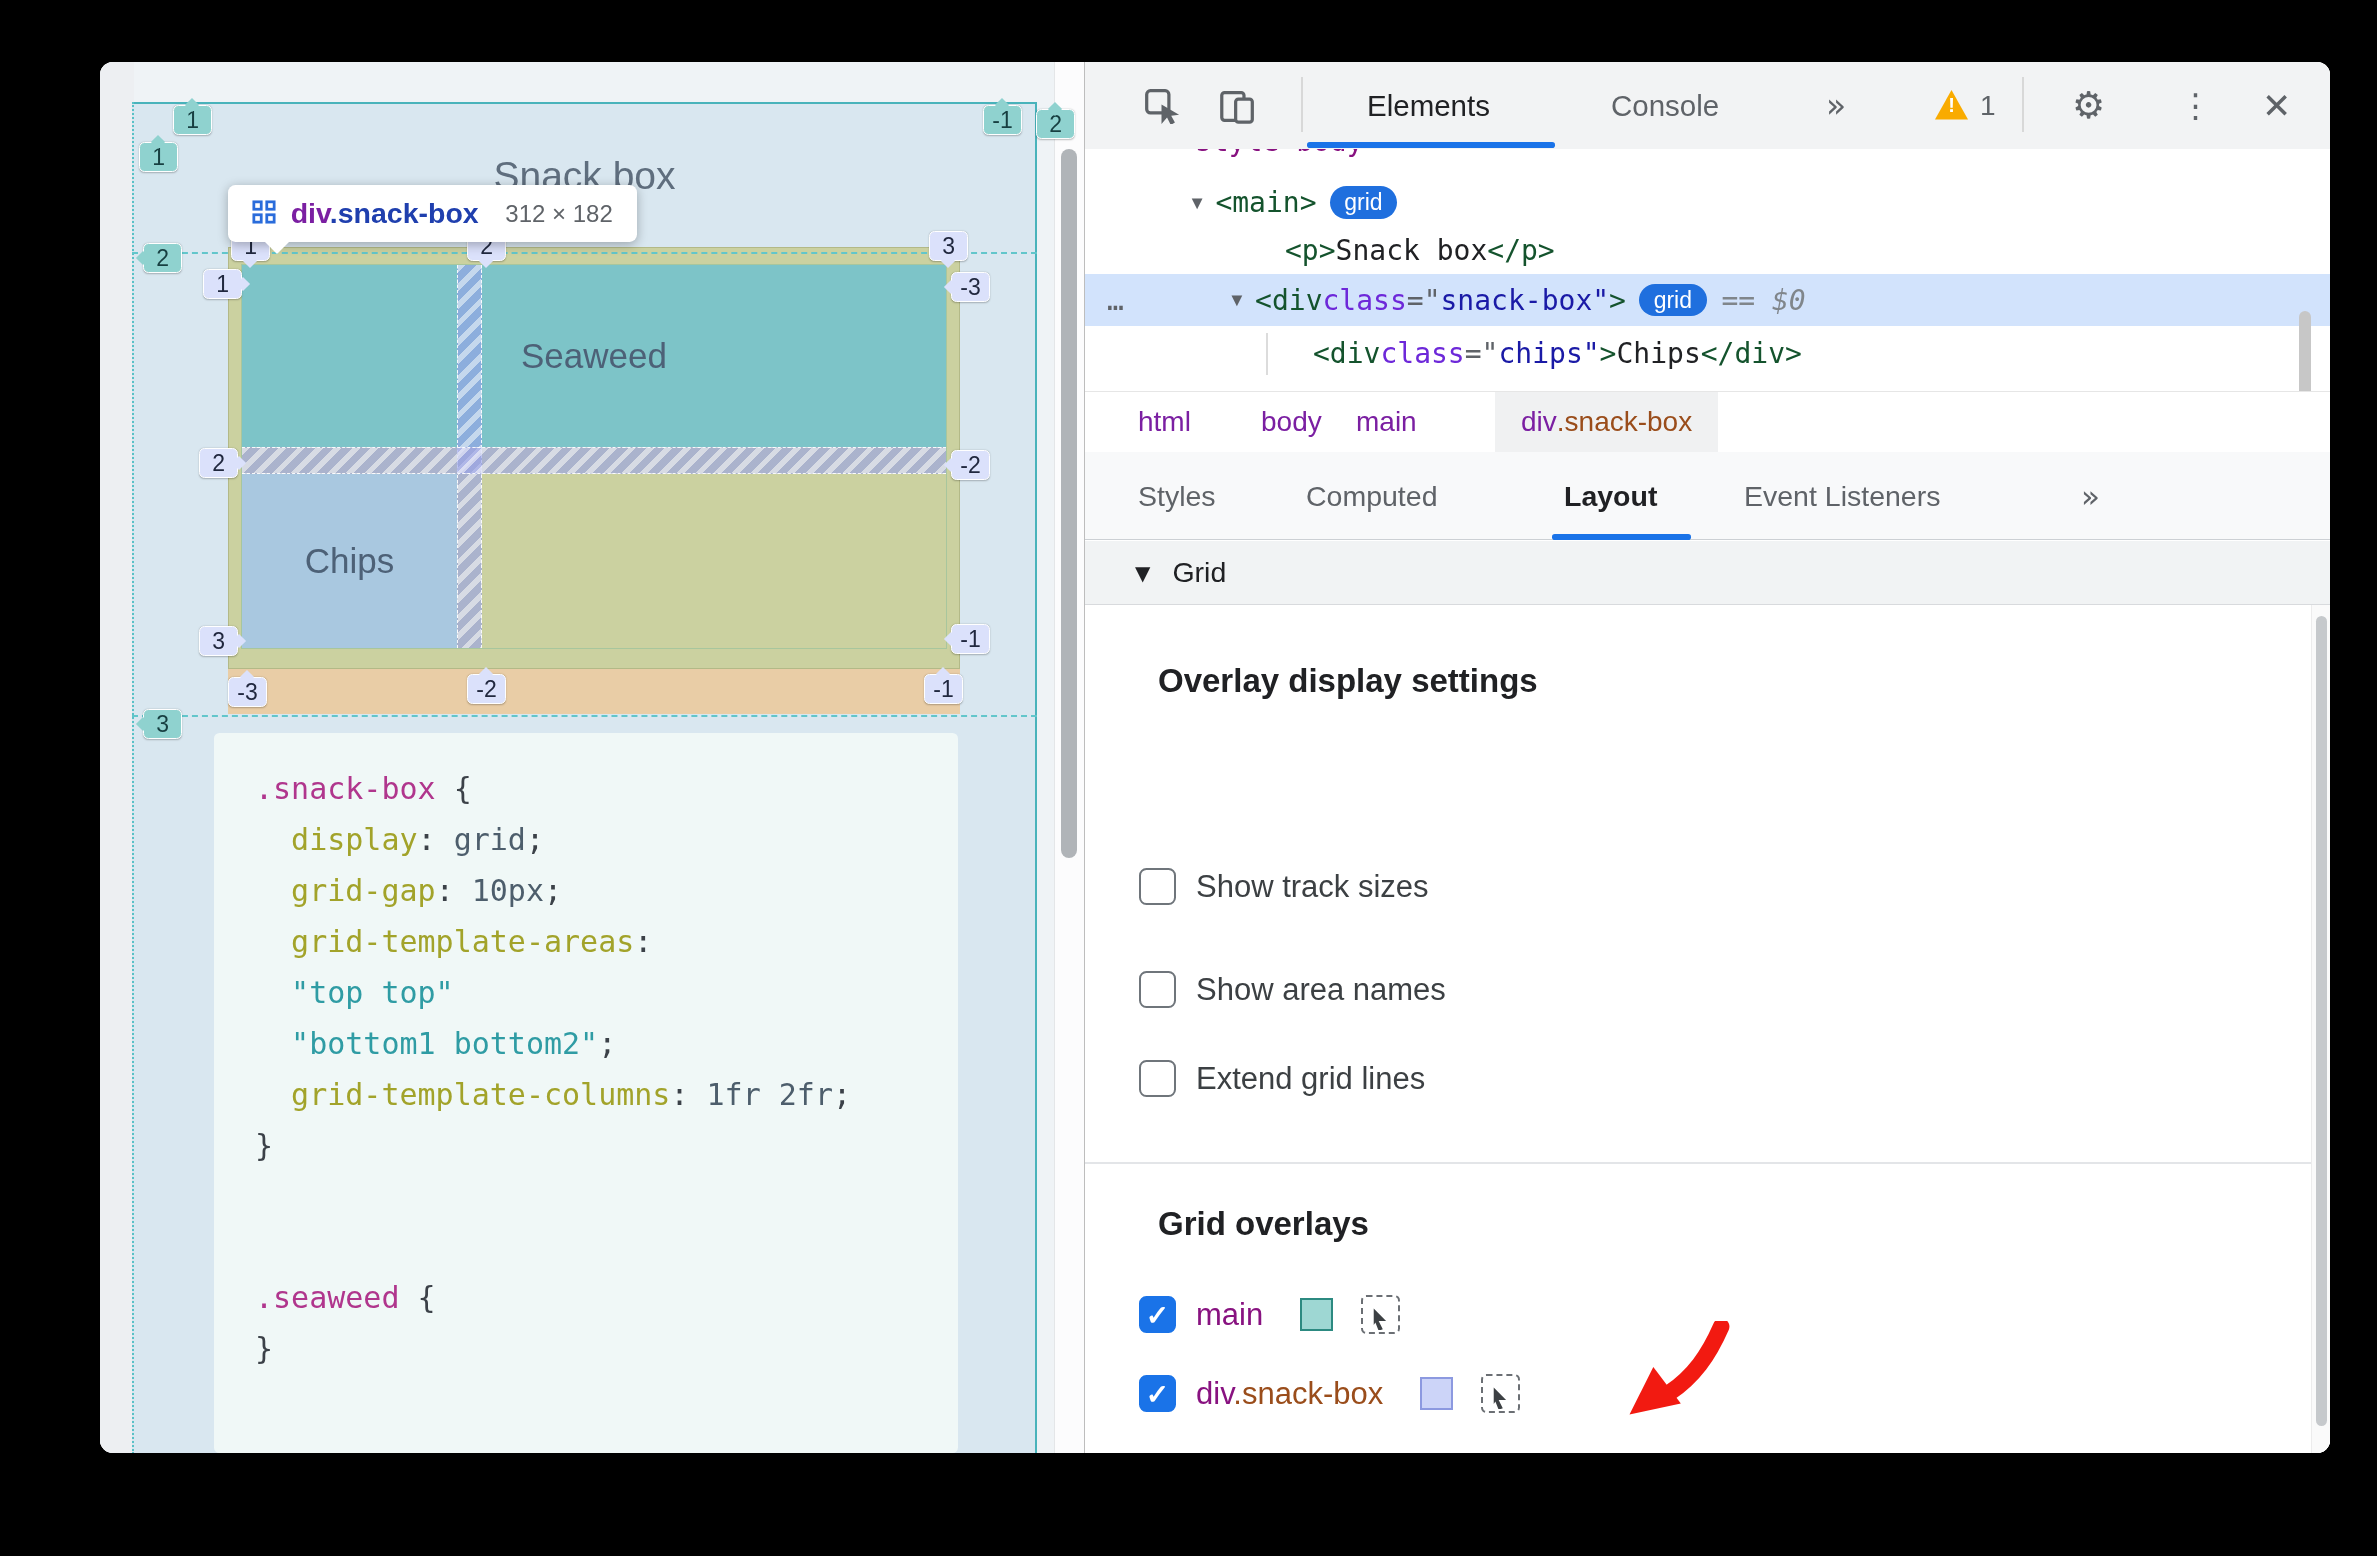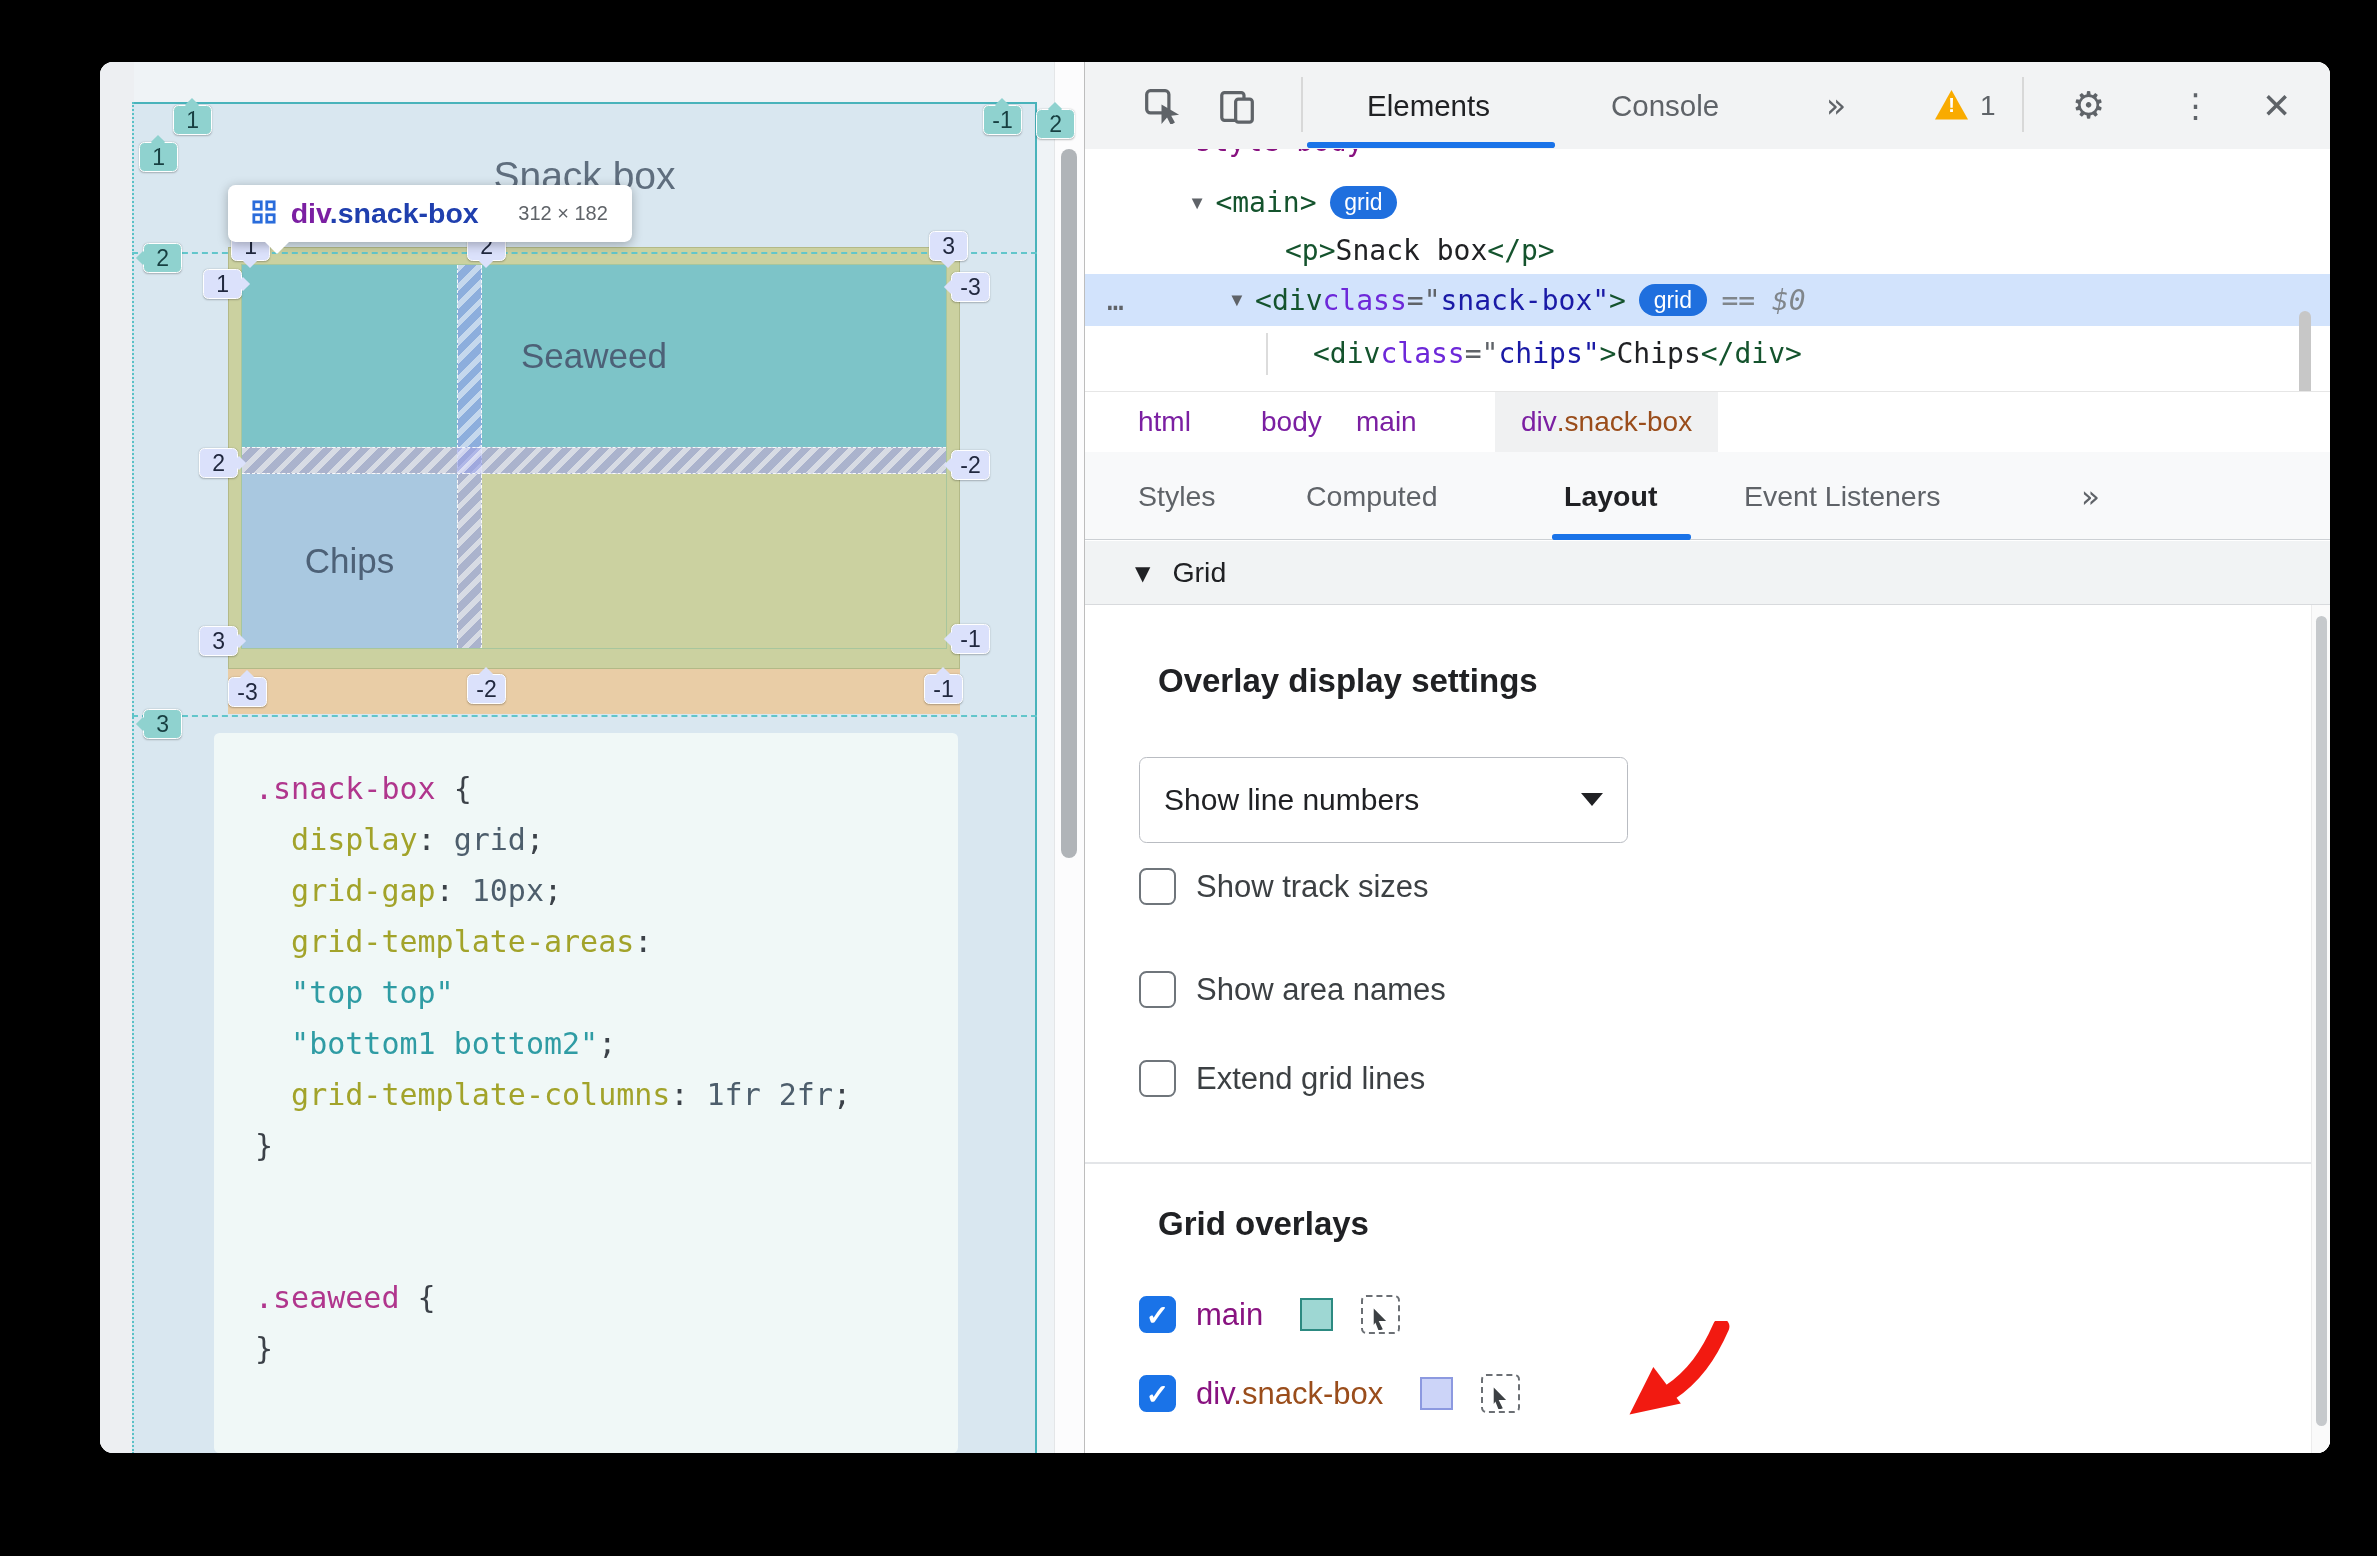--- a/index.html
+++ b/index.html
@@ -51,21 +51,21 @@
   .gap-h{left:0;top:182px;width:704px;height:27px;border-top:1.8px dashed rgba(255,255,255,.9);
          border-bottom:1.8px dashed rgba(255,255,255,.9);box-sizing:border-box;}
   
   .tooltip{position:absolute;left:128px;top:123px;height:57px;background:#fff;border-radius:7.4px;
      box-shadow:0 2.8px 11px rgba(0,0,0,.28);display:flex;align-items:center;gap:14.7px;
      padding:0 24px;z-index:9;}
   .tooltip .ptr{position:absolute;left:35px;bottom:-12px;width:0;height:0;
      border-left:14px solid transparent;border-right:14px solid transparent;border-top:14px solid #fff;}
   .tt-sel{font-size:28.5px;font-weight:bold;}
   .tt-tag{color:#7b1fa2;} .tt-cls{color:#1f3fae;}
-  .tt-size{font-size:20px;color:#5f6368;margin-left:25px;}
+  .tt-size{font-size:24px;color:#5f6368;margin-left:12px;}
   
   .code-card{position:absolute;left:114px;top:671px;width:744px;height:720px;background:#f0f8f7;
              border-radius:5.5px;z-index:2;}
   .code{position:absolute;left:41px;font-family:"DejaVu Sans Mono",monospace;font-size:30px;
         line-height:51px;white-space:pre;}
   .code .sel{color:#b0368d;} .code .prop{color:#a2a32a;} .code .pun{color:#3b4148;}
   .code .val{color:#4d5e6c;} .code .str{color:#2f9ca4;}
   
   .vp-track{position:absolute;left:954px;top:0;width:30px;height:1391px;background:#fcfcfd;
             border-left:0.9px solid #e4e6e8;}
@@ -375,24 +375,20 @@
     </div>
 
     <div class="grid-hdr">
       <span class="glyph" style="margin-left:50px;font-size:20px;">▼</span>
       <span style="margin-left:22px;">Grid</span>
     </div>
 
     <div class="pane">
       <div class="pane-h" style="top:57px;">Overlay display settings</div>
 
-      <div class="dropdown">
-        <span>Show line numbers</span>
-        <span class="dd-caret"></span>
-      </div>
 
       <div class="cbrow" style="top:261px;">
         <span class="cb"></span>
         <span>Show track sizes</span>
       </div>
       <div class="cbrow" style="top:364px;">
         <span class="cb"></span>
         <span>Show area names</span>
       </div>
       <div class="cbrow" style="top:453px;">

